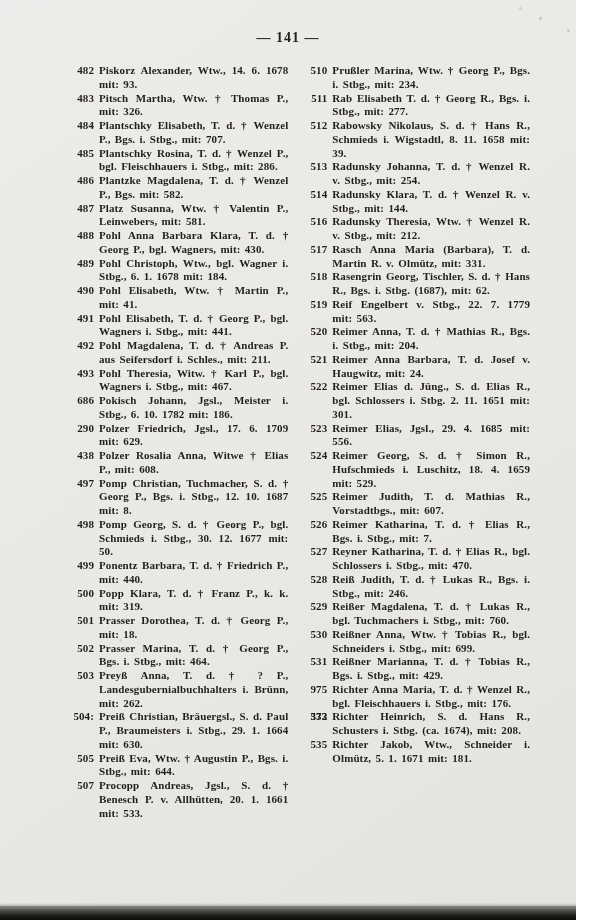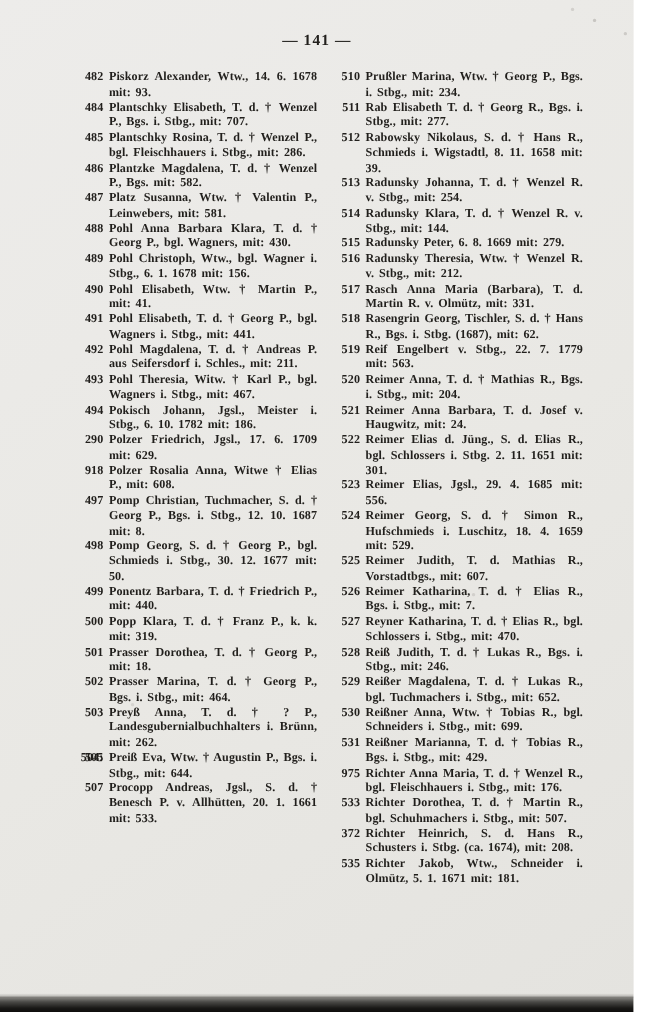--- a/index.html
+++ b/index.html
@@ -74,20 +74,23 @@
   <div class="header">— 141 —</div>
 
   <div class="columns">
 
     <div class="col">
 
         <div class="entry">
           <span class="num">482</span><span class="txt">Piskorz Alexander, Wtw., 14. 6. 1678 mit: 93.</span>
         </div>
 
+        <div class="entry">
+          <span class="num">483</span><span class="txt">Pitsch Martha, Wtw. † Thomas P., mit: 326.</span>
+        </div>
 
         <div class="entry">
           <span class="num">484</span><span class="txt">Plantschky Elisabeth, T. d. † Wenzel P., Bgs. i. Stbg., mit: 707.</span>
         </div>
 
         <div class="entry">
           <span class="num">485</span><span class="txt">Plantschky Rosina, T. d. † Wenzel P., bgl. Fleischhauers i. Stbg., mit: 286.</span>
         </div>
 
         <div class="entry">
@@ -96,49 +99,49 @@
 
         <div class="entry">
           <span class="num">487</span><span class="txt">Platz Susanna, Wtw. † Valentin P., Leinwebers, mit: 581.</span>
         </div>
 
         <div class="entry">
           <span class="num">488</span><span class="txt">Pohl Anna Barbara Klara, T. d. † Georg P., bgl. Wagners, mit: 430.</span>
         </div>
 
         <div class="entry">
-          <span class="num">489</span><span class="txt">Pohl Christoph, Wtw., bgl. Wagner i. Stbg., 6. 1. 1678 mit: 156.</span>
+          <span class="num">489</span><span class="txt">Pohl Christoph, Wtw., bgl. Wagner i. Stbg., 6. 1. 1678 mit: 184.</span>
         </div>
 
         <div class="entry">
           <span class="num">490</span><span class="txt">Pohl Elisabeth, Wtw. † Martin P., mit: 41.</span>
         </div>
 
         <div class="entry">
           <span class="num">491</span><span class="txt">Pohl Elisabeth, T. d. † Georg P., bgl. Wagners i. Stbg., mit: 441.</span>
         </div>
 
         <div class="entry">
           <span class="num">492</span><span class="txt">Pohl Magdalena, T. d. † Andreas P. aus Seifersdorf i. Schles., mit: 211.</span>
         </div>
 
         <div class="entry">
           <span class="num">493</span><span class="txt">Pohl Theresia, Witw. † Karl P., bgl. Wagners i. Stbg., mit: 467.</span>
         </div>
 
         <div class="entry">
-          <span class="num">494</span><span class="txt">Pokisch Johann, Jgsl., Meister i. Stbg., 6. 10. 1782 mit: 186.</span>
+          <span class="num">686</span><span class="txt">Pokisch Johann, Jgsl., Meister i. Stbg., 6. 10. 1782 mit: 186.</span>
         </div>
 
         <div class="entry">
           <span class="num">290</span><span class="txt">Polzer Friedrich, Jgsl., 17. 6. 1709 mit: 629.</span>
         </div>
 
         <div class="entry">
-          <span class="num">918</span><span class="txt">Polzer Rosalia Anna, Witwe † Elias P., mit: 608.</span>
+          <span class="num">438</span><span class="txt">Polzer Rosalia Anna, Witwe † Elias P., mit: 608.</span>
         </div>
 
         <div class="entry">
           <span class="num">497</span><span class="txt">Pomp Christian, Tuchmacher, S. d. † Georg P., Bgs. i. Stbg., 12. 10. 1687 mit: 8.</span>
         </div>
 
         <div class="entry">
           <span class="num">498</span><span class="txt">Pomp Georg, S. d. † Georg P., bgl. Schmieds i. Stbg., 30. 12. 1677 mit: 50.</span>
         </div>
 
@@ -156,21 +159,21 @@
 
         <div class="entry">
           <span class="num">502</span><span class="txt">Prasser Marina, T. d. † Georg P., Bgs. i. Stbg., mit: 464.</span>
         </div>
 
         <div class="entry">
           <span class="num">503</span><span class="txt">Preyß Anna, T. d. † ? P., Landesgubernialbuchhalters i. Brünn, mit: 262.</span>
         </div>
 
         <div class="entry">
-          <span class="num">504:</span>
+          <span class="num">504:</span><span class="txt">Preiß Christian, Bräuergsl., S. d. Paul P., Braumeisters i. Stbg., 29. 1. 1664 mit: 630.</span>
         </div>
 
         <div class="entry">
           <span class="num">505</span><span class="txt">Preiß Eva, Wtw. † Augustin P., Bgs. i. Stbg., mit: 644.</span>
         </div>
 
 
         <div class="entry">
           <span class="num">507</span><span class="txt">Procopp Andreas, Jgsl., S. d. † Benesch P. v. Allhütten, 20. 1. 1661 mit: 533.</span>
         </div>
@@ -192,23 +195,20 @@
         </div>
 
         <div class="entry">
           <span class="num">513</span><span class="txt">Radunsky Johanna, T. d. † Wenzel R. v. Stbg., mit: 254.</span>
         </div>
 
         <div class="entry">
           <span class="num">514</span><span class="txt">Radunsky Klara, T. d. † Wenzel R. v. Stbg., mit: 144.</span>
         </div>
 
-        <div class="entry">
-          <span class="num">515</span><span class="txt">Radunsky Peter, 6. 8. 1669 mit: 279.</span>
-        </div>
 
         <div class="entry">
           <span class="num">516</span><span class="txt">Radunsky Theresia, Wtw. † Wenzel R. v. Stbg., mit: 212.</span>
         </div>
 
         <div class="entry">
           <span class="num">517</span><span class="txt">Rasch Anna Maria (Barbara), T. d. Martin R. v. Olmütz, mit: 331.</span>
         </div>
 
         <div class="entry">
@@ -249,37 +249,37 @@
 
         <div class="entry">
           <span class="num">527</span><span class="txt">Reyner Katharina, T. d. † Elias R., bgl. Schlossers i. Stbg., mit: 470.</span>
         </div>
 
         <div class="entry">
           <span class="num">528</span><span class="txt">Reiß Judith, T. d. † Lukas R., Bgs. i. Stbg., mit: 246.</span>
         </div>
 
         <div class="entry">
-          <span class="num">529</span><span class="txt">Reißer Magdalena, T. d. † Lukas R., bgl. Tuchmachers i. Stbg., mit: 652.</span>
+          <span class="num">529</span><span class="txt">Reißer Magdalena, T. d. † Lukas R., bgl. Tuchmachers i. Stbg., mit: 760.</span>
         </div>
 
         <div class="entry">
           <span class="num">530</span><span class="txt">Reißner Anna, Wtw. † Tobias R., bgl. Schneiders i. Stbg., mit: 699.</span>
         </div>
 
         <div class="entry">
           <span class="num">531</span><span class="txt">Reißner Marianna, T. d. † Tobias R., Bgs. i. Stbg., mit: 429.</span>
         </div>
 
         <div class="entry">
           <span class="num">975</span><span class="txt">Richter Anna Maria, T. d. † Wenzel R., bgl. Fleischhauers i. Stbg., mit: 176.</span>
         </div>
 
         <div class="entry">
-          <span class="num">533</span><span class="txt">Richter Dorothea, T. d. † Martin R., bgl. Schuhmachers i. Stbg., mit: 507.</span>
+          <span class="num">533</span>
         </div>
 
         <div class="entry">
           <span class="num">372</span><span class="txt">Richter Heinrich, S. d. Hans R., Schusters i. Stbg. (ca. 1674), mit: 208.</span>
         </div>
 
         <div class="entry">
           <span class="num">535</span><span class="txt">Richter Jakob, Wtw., Schneider i. Olmütz, 5. 1. 1671 mit: 181.</span>
         </div>
 

